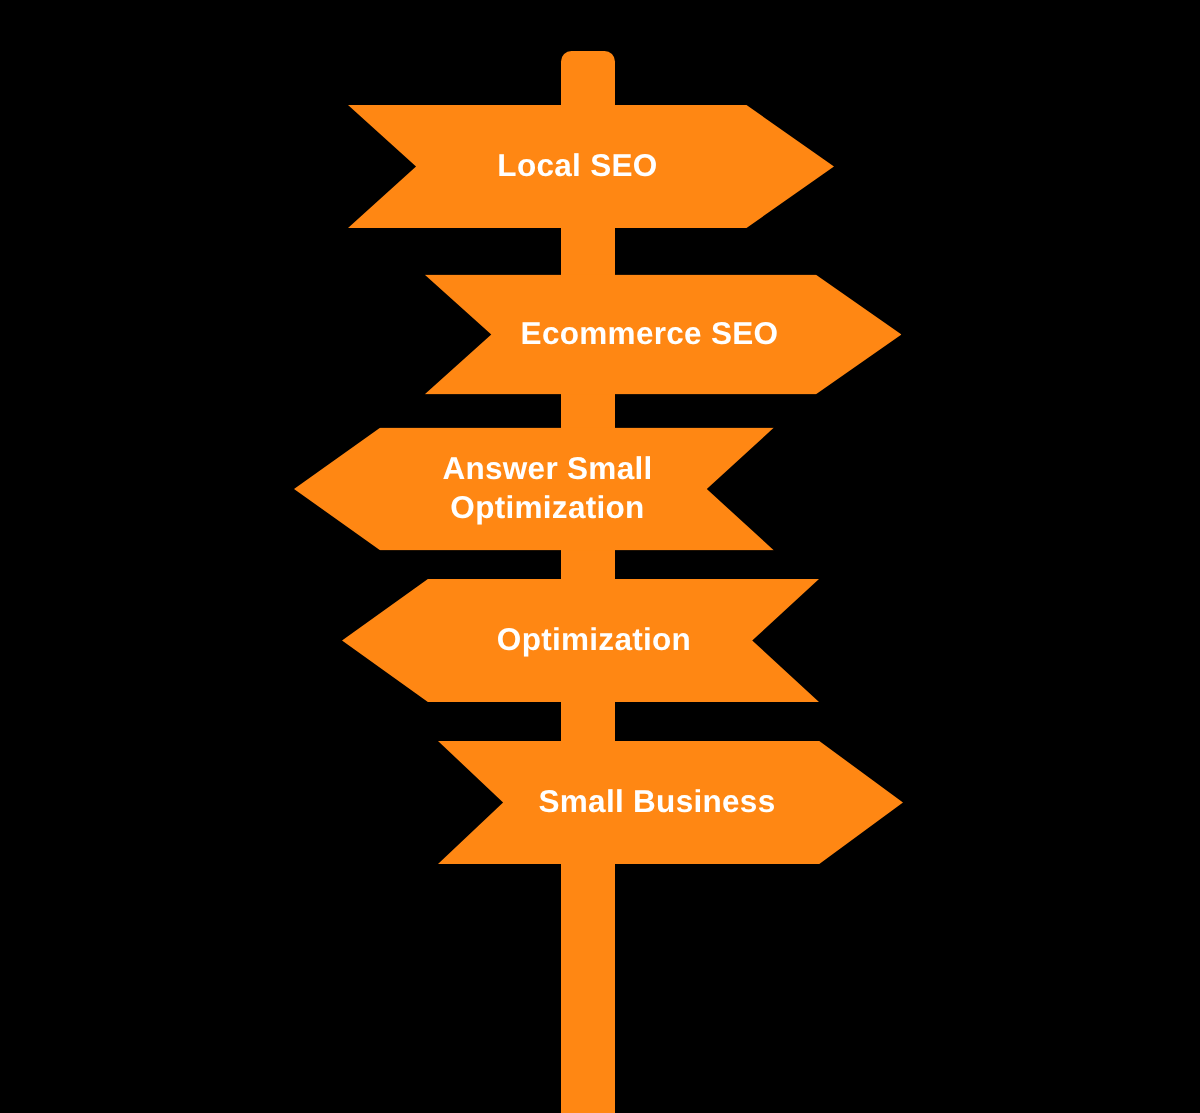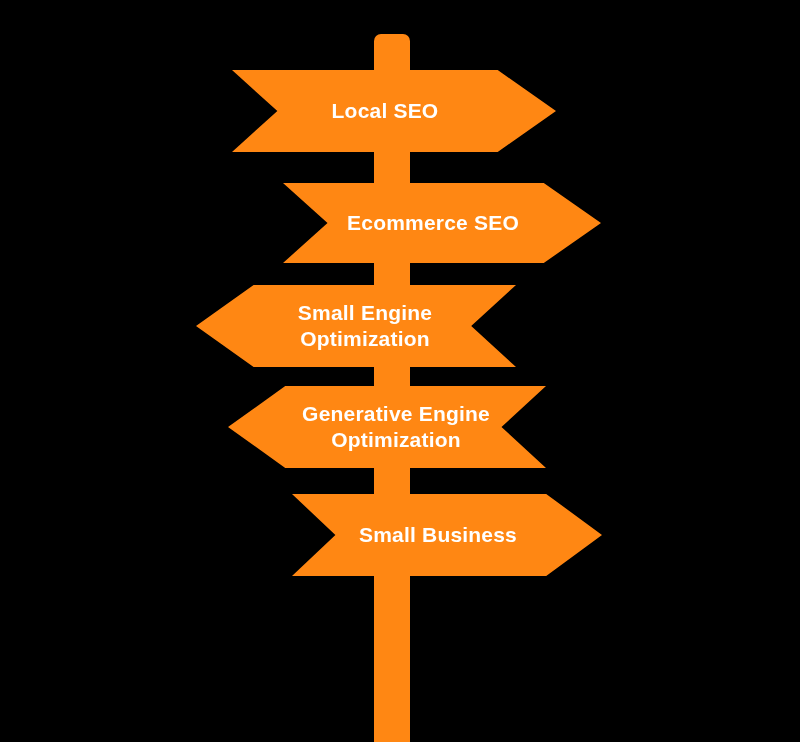--- a/index.html
+++ b/index.html
@@ -77,28 +77,27 @@
   </div>
 
   <div class="sign right sign-2">
     <div class="sign-text">
       <div>Ecommerce SEO</div>
     </div>
   </div>
 
   <div class="sign left sign-3">
     <div class="sign-text">
-      <div>Small Engine</div>
+      <div>Answer Small</div>
       <div>Optimization</div>
     </div>
   </div>
 
   <div class="sign left sign-4">
     <div class="sign-text">
-      <div>Generative Engine</div>
       <div>Optimization</div>
     </div>
   </div>
 
   <div class="sign right sign-5">
     <div class="sign-text">
       <div>Small Business</div>
     </div>
   </div>
 

